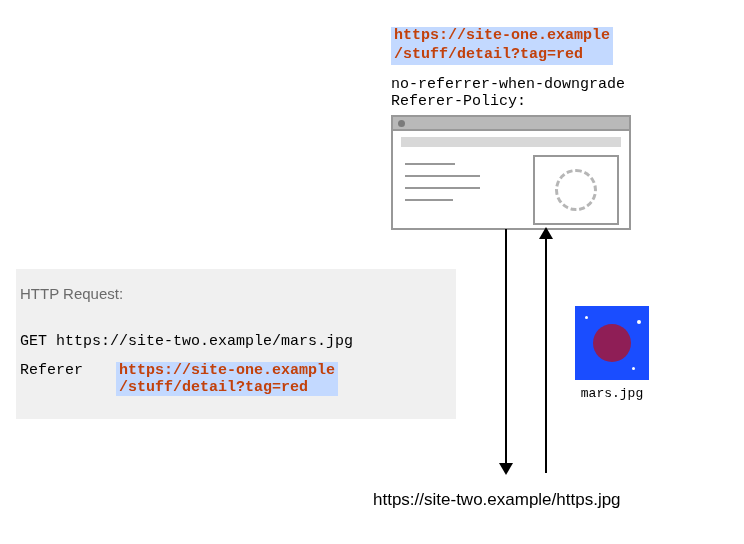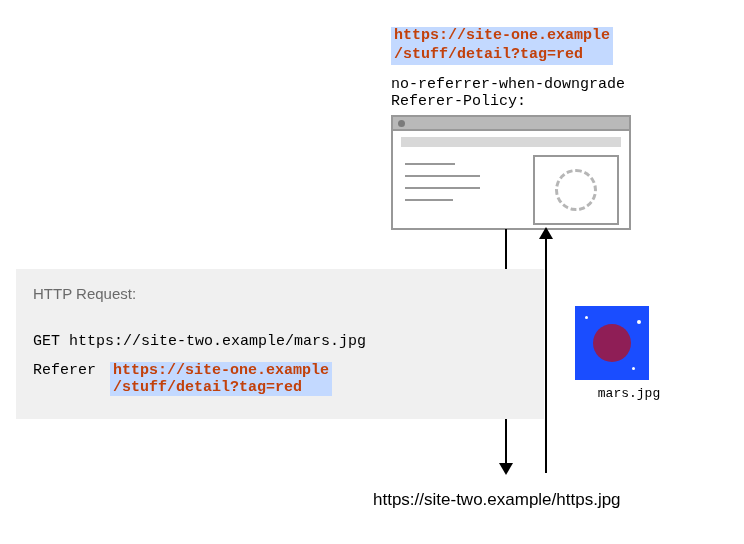--- a/index.html
+++ b/index.html
@@ -116,48 +116,48 @@
     position:absolute;
     left: 373px; top: 490px;
     font-family: Arial, sans-serif;
     font-size: 17px;
   }
 
   
   .reqbox {
     position:absolute;
     left: 16px; top: 269px;
-    width: 528px; height: 150px;
+    width: 440px; height: 150px;
     background: #f0f0f0;
-    padding: 16px 17px;
+    padding: 16px 4px;
   }
   .reqbox .title { color: #6a6a6a; font-weight: 500; font-size: 15px; }
   .reqbox .get { margin-top: 31px; }
-  .reqbox .ref { margin-top: 12px; display:flex; align-items:flex-start;}
+  .reqbox .ref { margin-top: 12px; display:flex; align-items:flex-start;gap:19px;}
   .reqbox .ref .label { margin-right: 14px;}
   .reqbox .ref .val span{ display:block; padding:0 3px; }
 
   
   .mars {
     position:absolute;
     left: 575px; top: 306px;
     width: 74px; height: 74px;
     background: #1a4dff;
   }
   .mars .planet{
     position:absolute; left:50%; top:50%;
     width:38px; height:38px; margin:-19px 0 0 -19px;
     background:#8f1e56; border-radius:50%;
   }
   .mars .s1,.mars .s2,.mars .s3{position:absolute;background:#fff;border-radius:50%;}
   .mars .s1{width:3px;height:3px;left:10px;top:10px;}
   .mars .s2{width:4px;height:4px;right:8px;top:14px;}
   .mars .s3{width:3px;height:3px;right:14px;bottom:10px;}
   .mars-label{
-    position:absolute; left:592px; top:386px; width:74px; text-align:center;
+    position:absolute; left:575px; top:386px; width:74px; text-align:center;
     font-family:"Menlo","Consolas","Courier New",monospace; font-size:13px;
   }
 </style>
 </head>
 <body>
 
 <div class="top-url">
   <span class="hl mono">https://site-one.example</span>
   <span class="hl mono">/stuff/detail?tag=red</span>
 </div>

